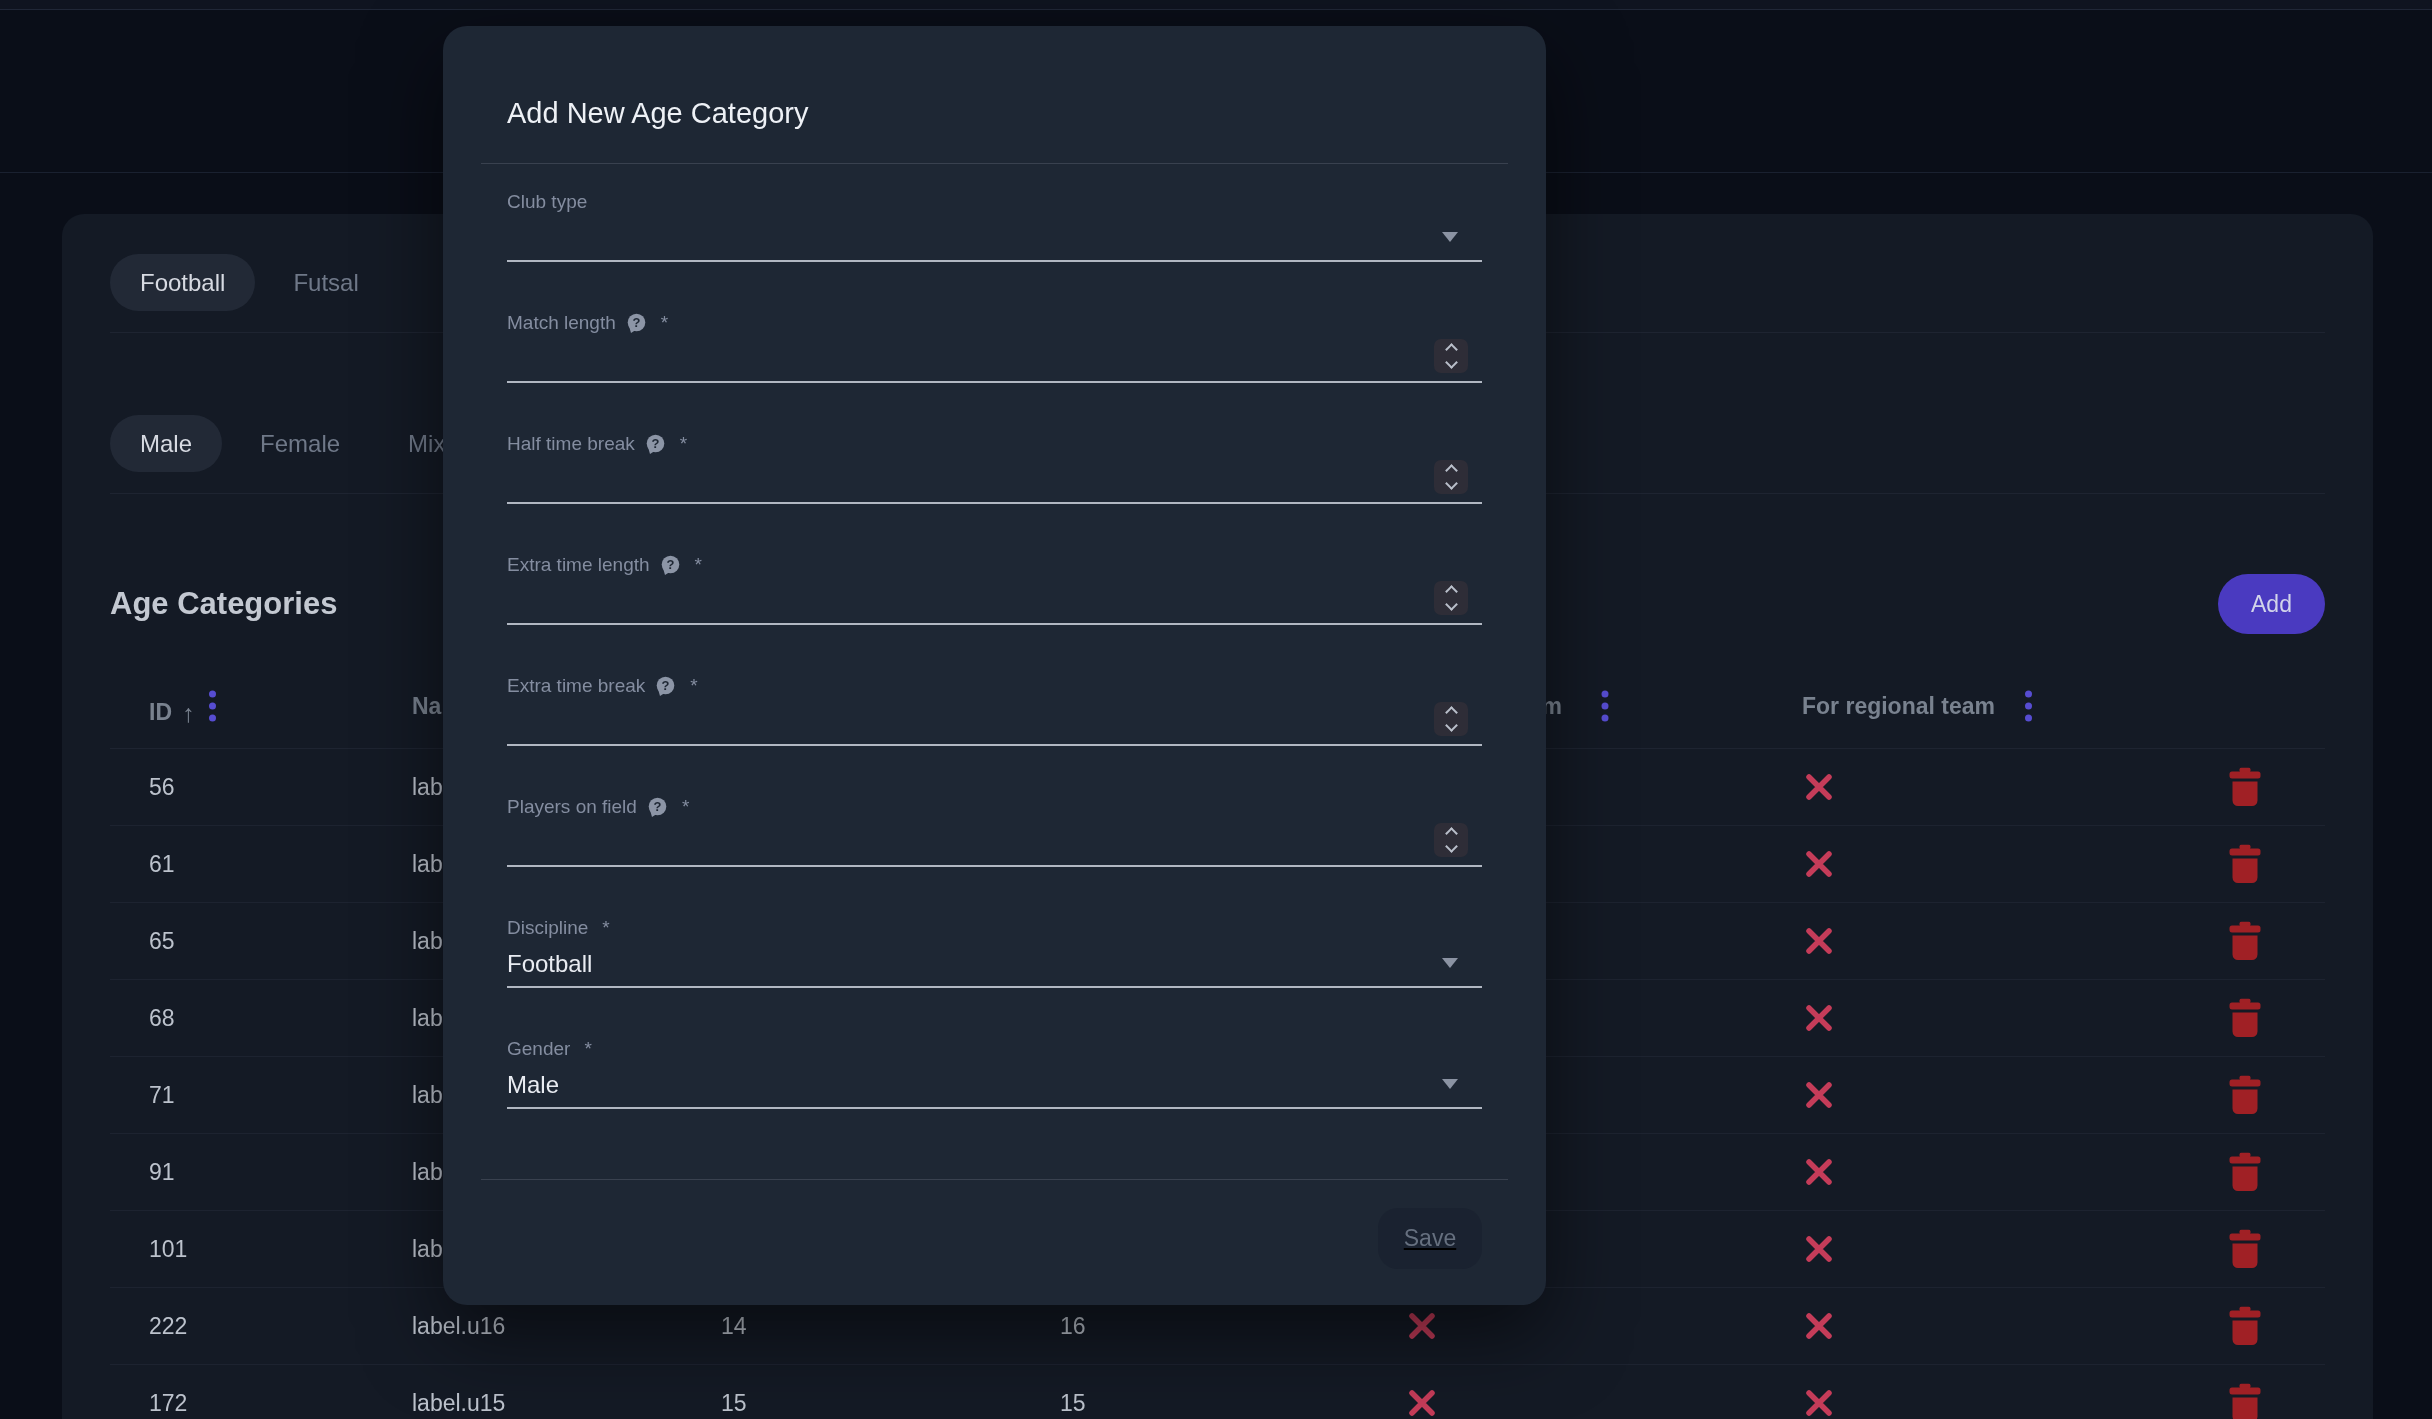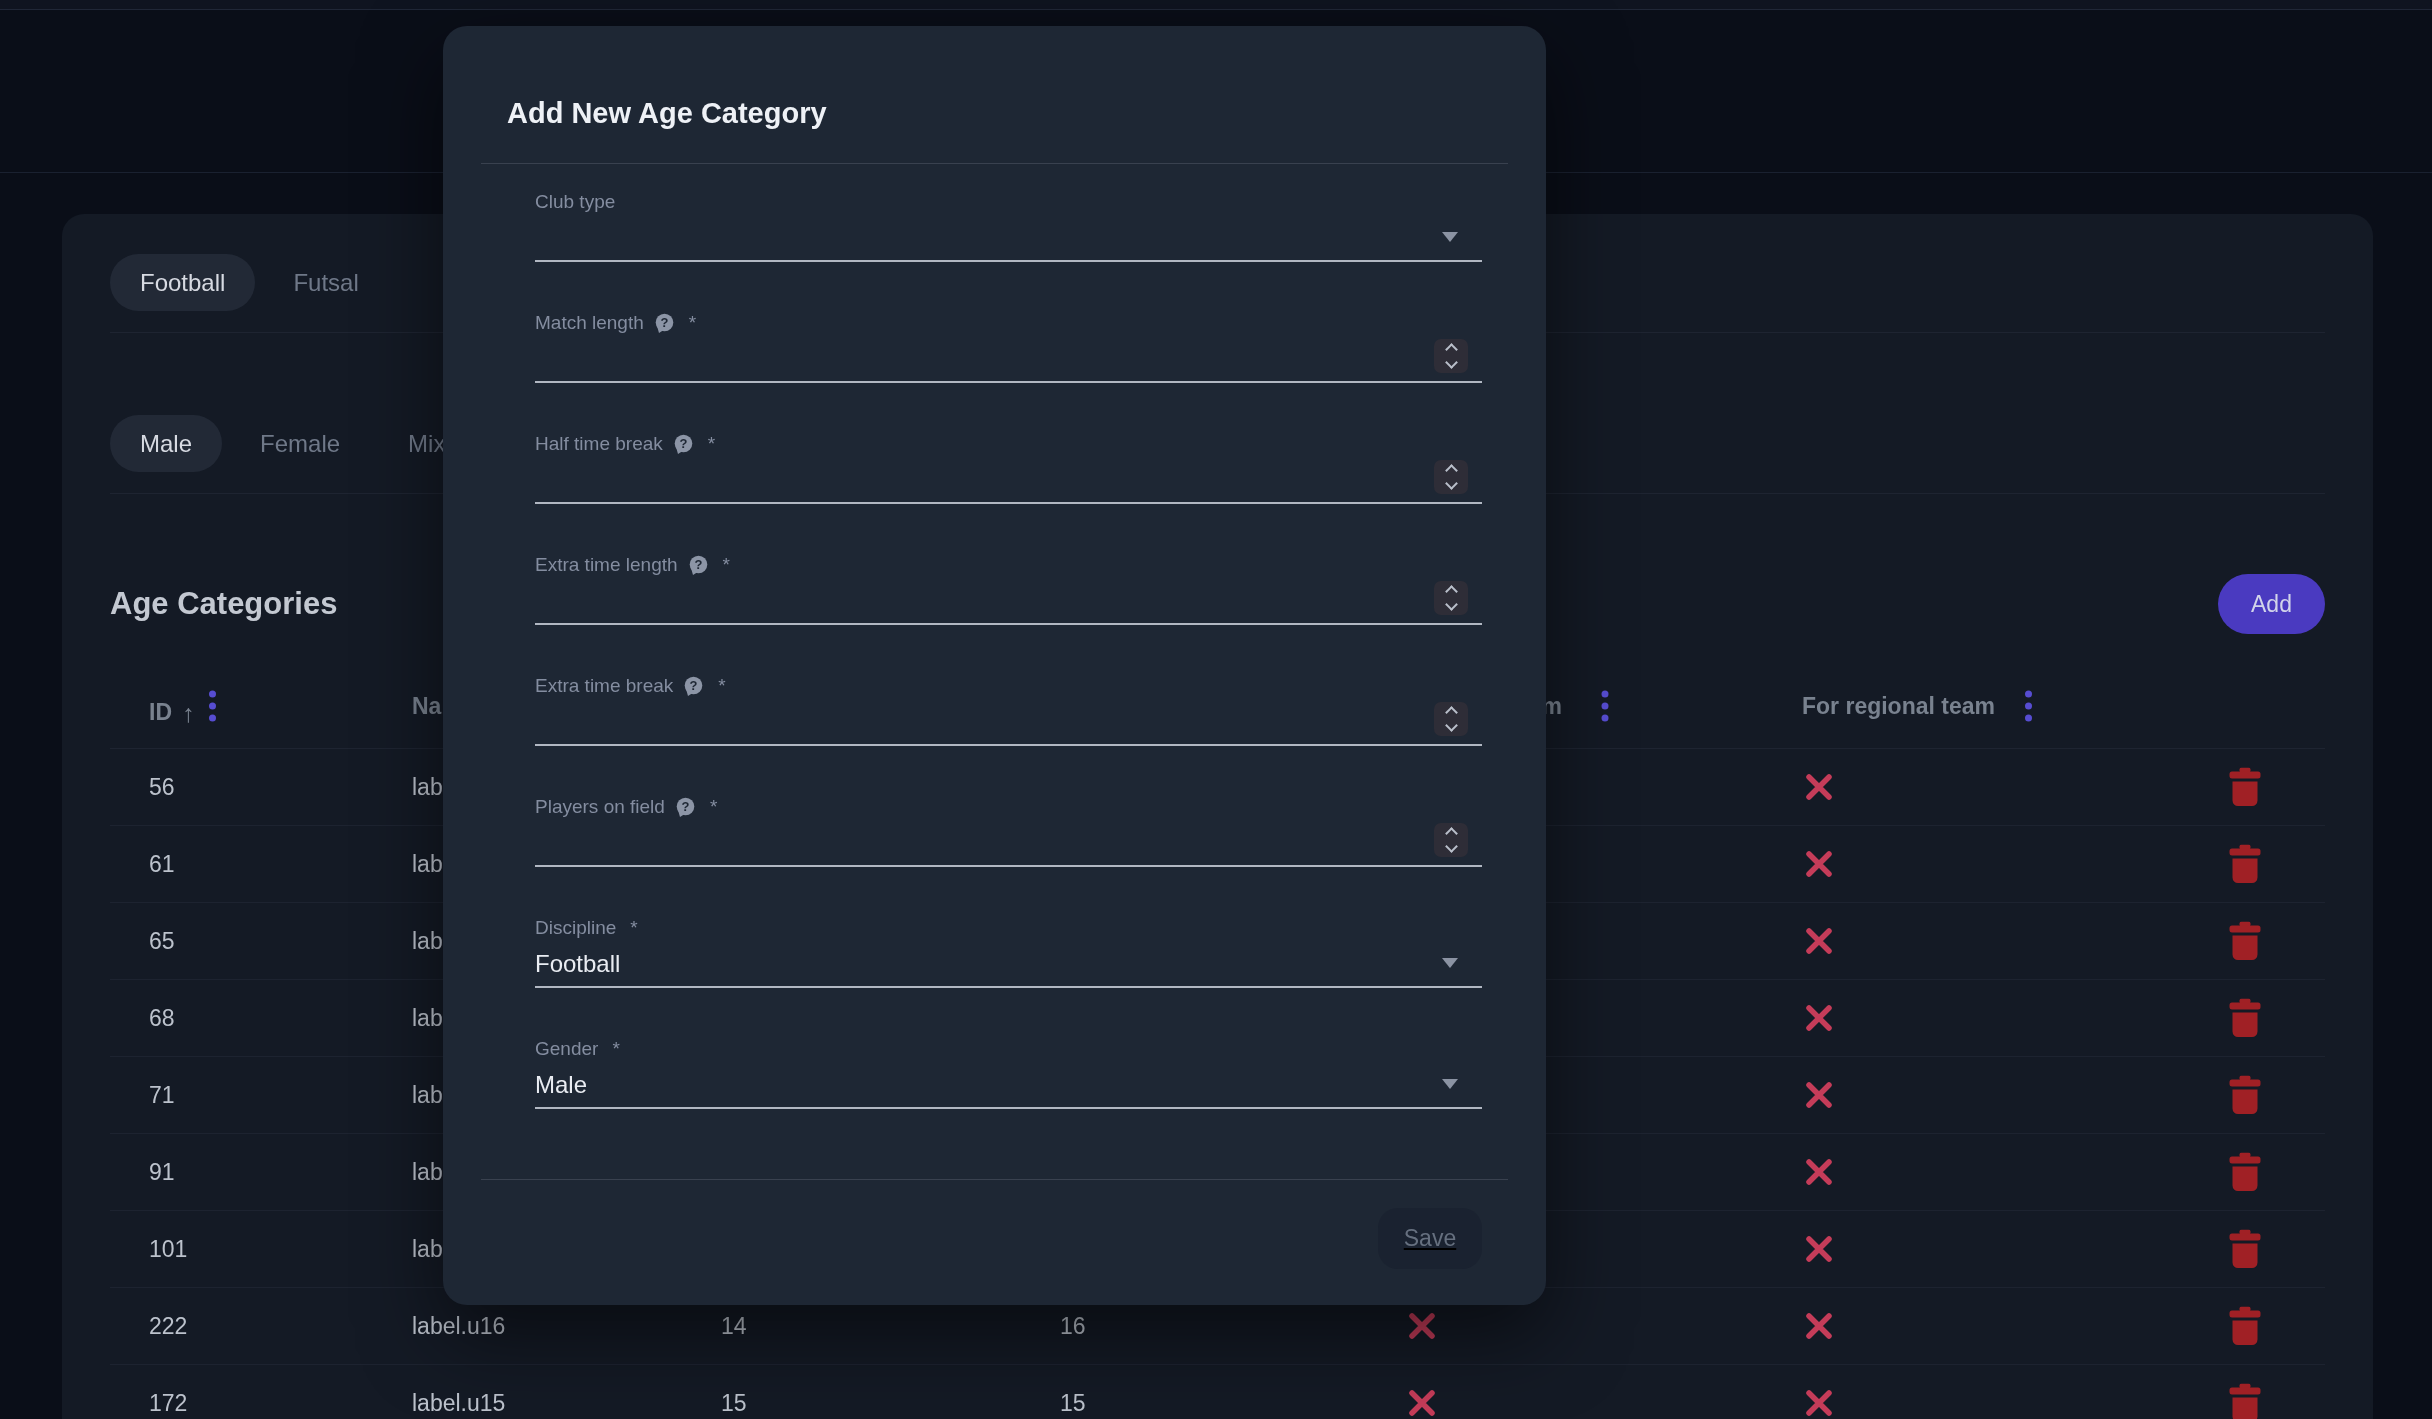--- a/index.html
+++ b/index.html
@@ -60,24 +60,24 @@
   .h-nat-kebab { left:1495px; transform:translate(-50%,-50%); }
   .h-reg { left:1692px; display:flex; align-items:center; gap:26px; }
   .sort-arrow { font-size:25px; color:#79828f; font-weight:700; line-height:1; }
   .kebab { display:flex; flex-direction:column; gap:5px; cursor:pointer; padding:4px; }
   .kebab i { width:7px; height:7px; border-radius:50%; background:#574dd2; display:block; }
 
   
   .modal { position:absolute; left:443px; top:26px; width:1103px; height:1279px;
     background:#1e2734; border-radius:24px; z-index:10;
     box-shadow:0 30px 80px rgba(0,0,0,0.55); }
-  .m-title { padding:70px 64px 0; font-size:29px; line-height:34px; font-weight:700;
+  .m-title { padding:70px 64px 0; font-size:29px; line-height:34px; font-weight:400;
     color:#eef1f6; }
   .m-divider { margin:33px 38px 0; height:1px; background:#39414f; }
-  .m-body { padding:26px 64px 0;margin-left:28px; }
+  .m-body { padding:26px 64px 0; }
   .field { height:121px; }
   .f-label { display:flex; align-items:center; gap:10px; height:24px;
     font-size:19px; color:#848da0; }
   .star { font-size:19px; color:#848da0; margin-left:4px; }
   .f-input { position:relative; height:48px; border-bottom:2px solid #b1b7c2;
     display:flex; align-items:flex-end; cursor:pointer; }
   .f-value { font-size:24px; color:#e9ecf2; padding-bottom:8px; }
   .caret { position:absolute; right:24px; bottom:18px; width:0; height:0;
     border-left:8px solid transparent; border-right:8px solid transparent;
     border-top:10px solid #8b93a3; }

